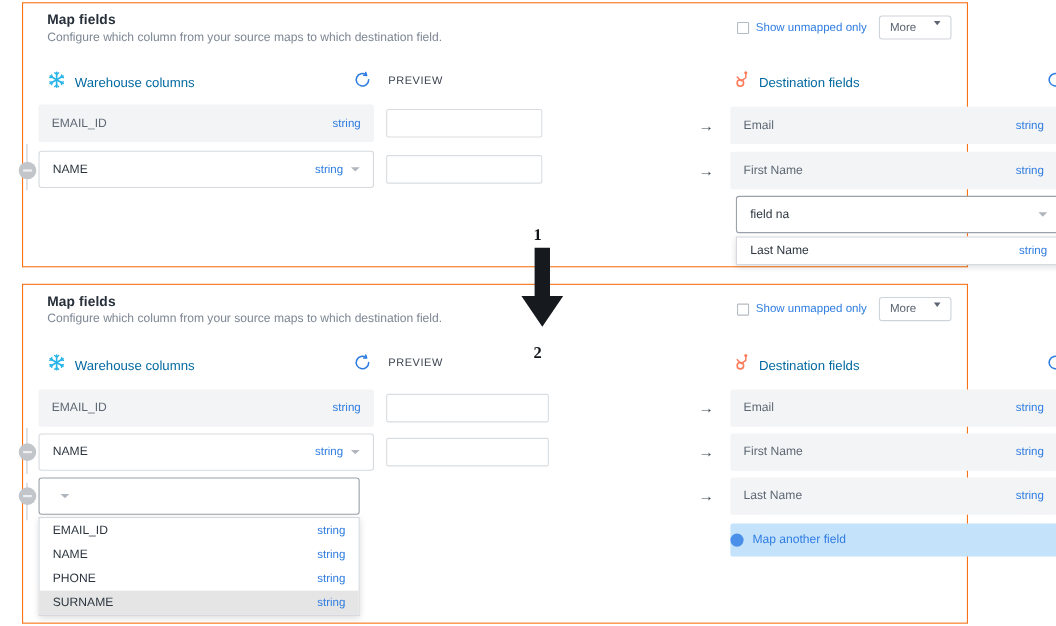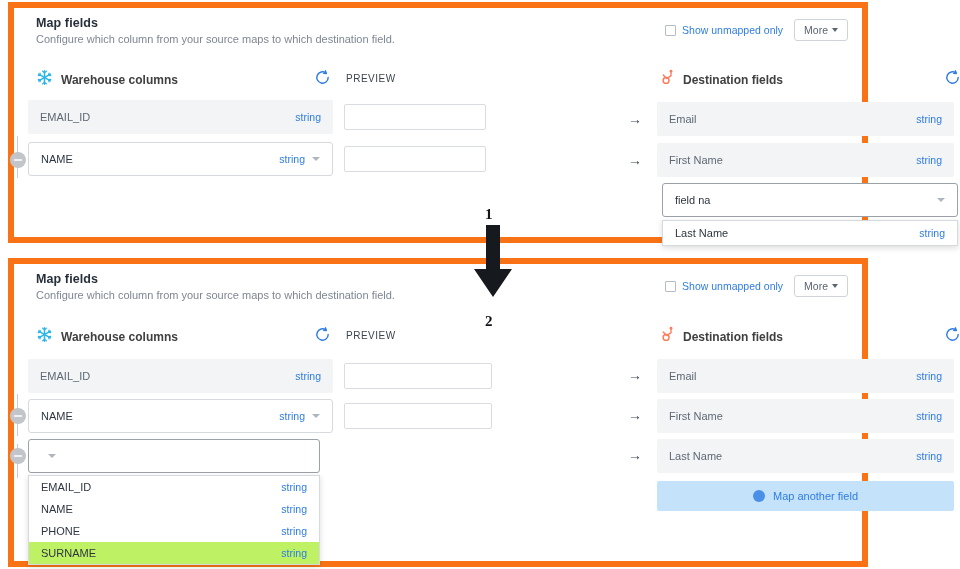--- a/index.html
+++ b/index.html
@@ -12,24 +12,24 @@
     position: relative;
     width: 960px;
     height: 569px;
     overflow: hidden;
     background: #ffffff;
   }
 
   
   .panel {
     position: absolute;
-    left: 8px;
+    left: 20px;
     width: 860px;
     background: #ffffff;
-    border: 6px solid #f97316;
+    border: 1px solid #f97316;
     box-sizing: border-box;
     overflow: visible;
   }
   #panel-top   { top: 2px;   height: 241px; }
   #panel-bottom{ top: 258px; height: 309px; }
 
   
   .panel-head {
     position: absolute;
     left: 22px;
@@ -69,22 +69,21 @@
     background: #fff;
     box-sizing: border-box;
     display: inline-block;
   }
   .chk-label {
     font-size: 10.5px;
     color: #2f7de1;
   }
   .more-btn {
     display: flex;
-    align-items: center;
-    gap: 4px;
+    gap: 16px;
     border: 1px solid #cfd4da;
     border-radius: 3px;
     background: #fff;
     padding: 4px 9px;
     font-size: 10.5px;
     color: #5b6470;
     box-sizing: border-box;
   }
   .caret-tiny {
     width: 0; height: 0;
@@ -96,22 +95,22 @@
 
   
   .col-head {
     position: absolute;
     display: flex;
     align-items: center;
     gap: 8px;
   }
   .col-head-text {
     font-size: 12px;
-    font-weight: bold;
-    color: #404040;
+    font-weight: normal;
+    color: #0369a1;
   }
   .preview-label {
     position: absolute;
     font-size: 10px;
     font-weight: normal;
     color: #3c4450;
     letter-spacing: .5px;
   }
   .refresh-icon { display:block; }
 
@@ -213,35 +212,34 @@
   }
   .dd-item {
     height: 22px;
     display: flex;
     align-items: center;
     padding: 0 12px;
     font-size: 11px;
     color: #2d3640;
     box-sizing: border-box;
   }
-  .dd-item.hl { background: #bef264; }
+  .dd-item.hl { background: #e5e5e5; }
   .dd-type {
     margin-left: auto;
     color: #2f7de1;
     font-size: 10.5px;
   }
 
   
   .map-another {
     position: absolute;
     height: 30px;
     background: #c5e2fb;
     display: flex;
     align-items: center;
-    justify-content: center;
     gap: 8px;
     font-size: 11px;
     color: #2f7de1;
     border-radius: 2px;
   }
   .dot-blue {
     width: 12px;
     height: 12px;
     border-radius: 50%;
     background: #4a90e8;

